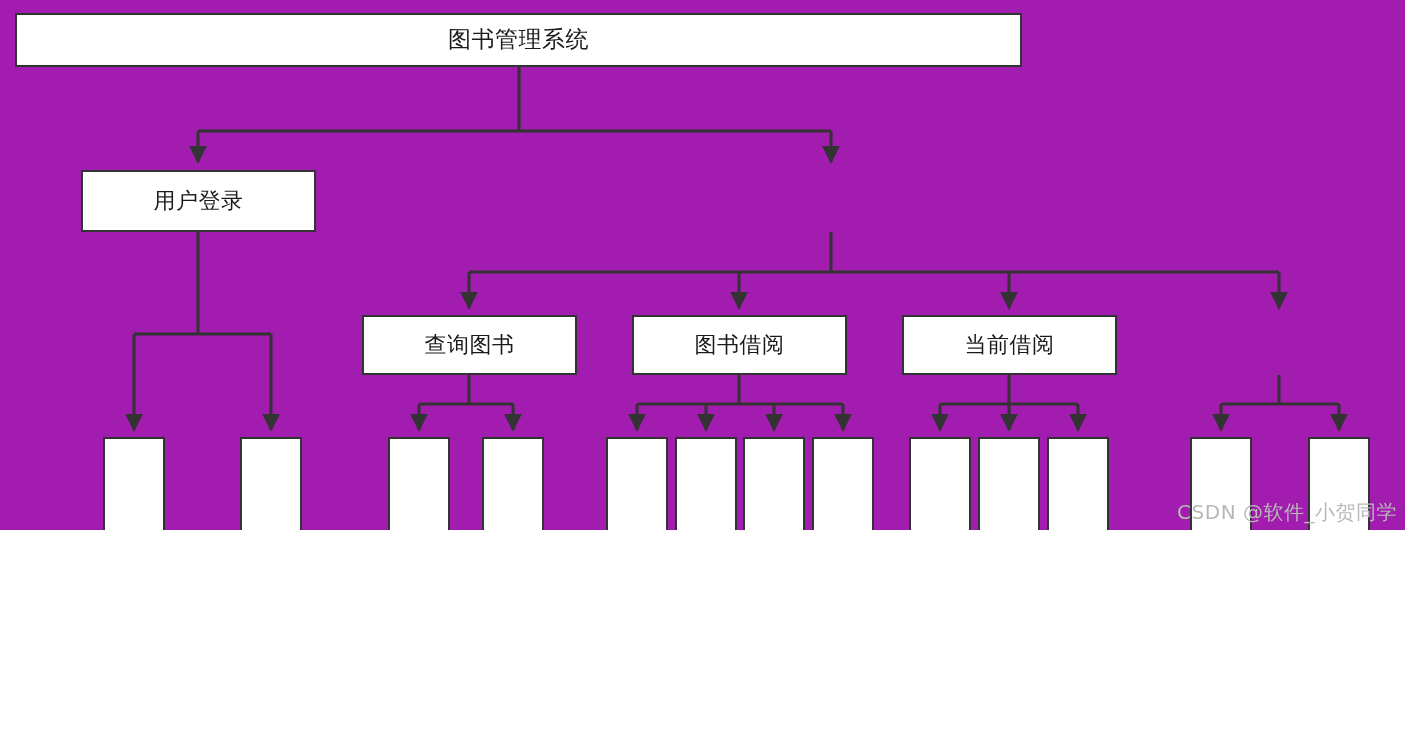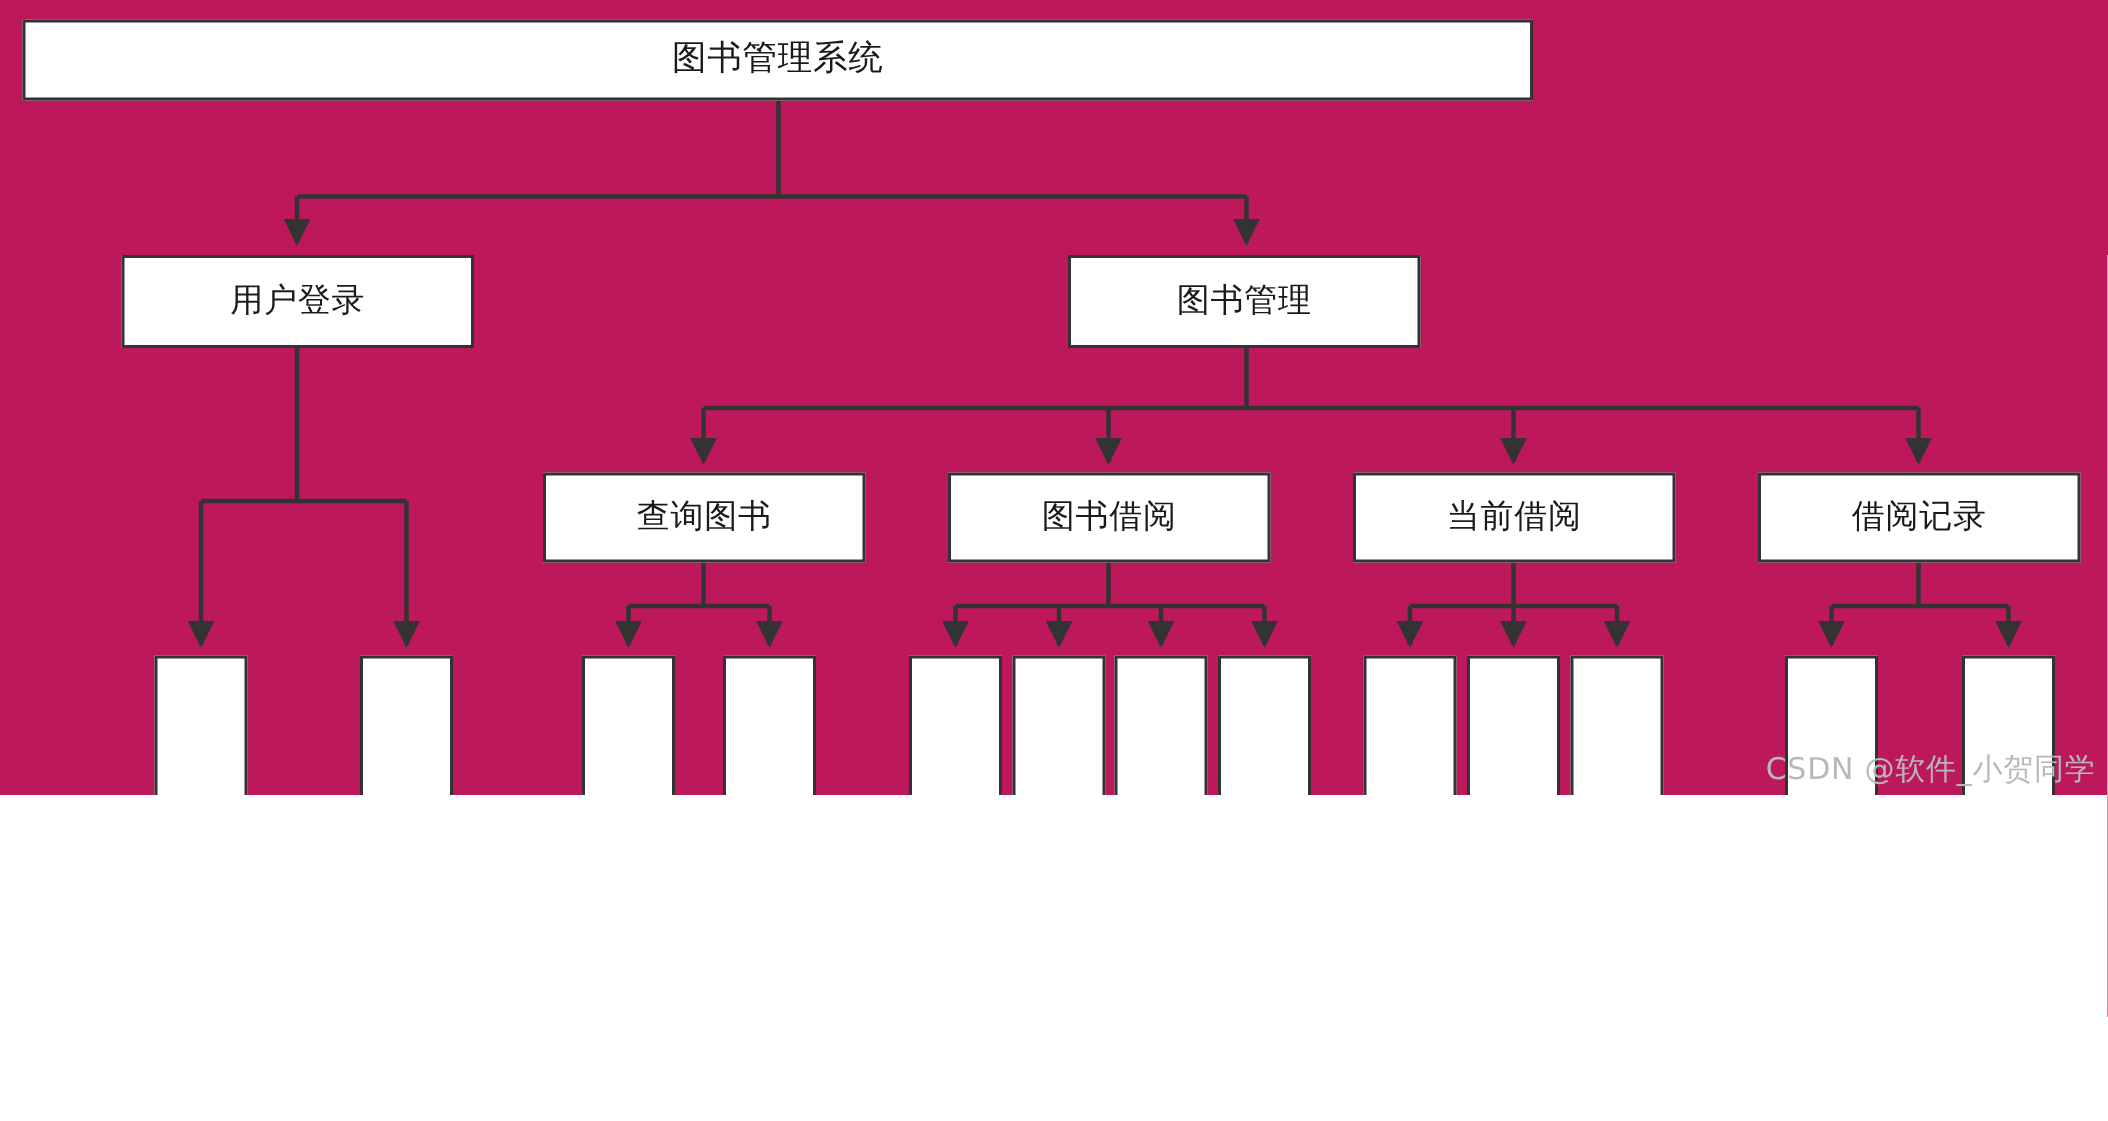--- a/index.html
+++ b/index.html
@@ -5,21 +5,21 @@
 <style>
   html, body {
     margin: 0;
     padding: 0;
     background: #ffffff;
   }
   #canvas {
     position: relative;
     width: 1405px;
     height: 530px;
-    background: #be185d;
+    background: #a21caf;
     font-family: "DejaVu Sans", "Liberation Sans", sans-serif;
     overflow: hidden;
   }
   #connectors {
     position: absolute;
     left: 0;
     top: 0;
     width: 1405px;
     height: 747px;
     pointer-events: none;
@@ -121,39 +121,33 @@
   </svg>
 
   <div class="node h-node" id="root-node" style="left:15px; top:13px; width:1007px; height:54px;">
     <span class="node-label">图书管理系统</span>
   </div>
 
   <div class="node h-node" style="left:81px; top:170px; width:235px; height:62px;">
     <span class="node-label">用户登录</span>
   </div>
 
-  <div class="node h-node" style="left:712px; top:170px; width:235px; height:62px;">
-    <span class="node-label">图书管理</span>
-  </div>
 
   <div class="node h-node" style="left:362px; top:315px; width:215px; height:60px;">
     <span class="node-label">查询图书</span>
   </div>
 
   <div class="node h-node" style="left:902px; top:315px; width:215px; height:60px;">
     <span class="node-label">当前借阅</span>
   </div>
 
   <div class="node h-node" style="left:632px; top:315px; width:215px; height:60px;">
     <span class="node-label">图书借阅</span>
   </div>
 
-  <div class="node h-node" style="left:1172px; top:315px; width:215px; height:60px;">
-    <span class="node-label">借阅记录</span>
-  </div>
 
   <div class="node v-node" style="left:103px; top:437px; width:62px; height:303px;">
     <span class="node-label">用户登录</span>
   </div>
 
   <div class="node v-node" style="left:240px; top:437px; width:62px; height:303px;">
     <span class="node-label">注销登录</span>
   </div>
 
   <div class="node v-node" style="left:388px; top:437px; width:62px; height:303px;">

